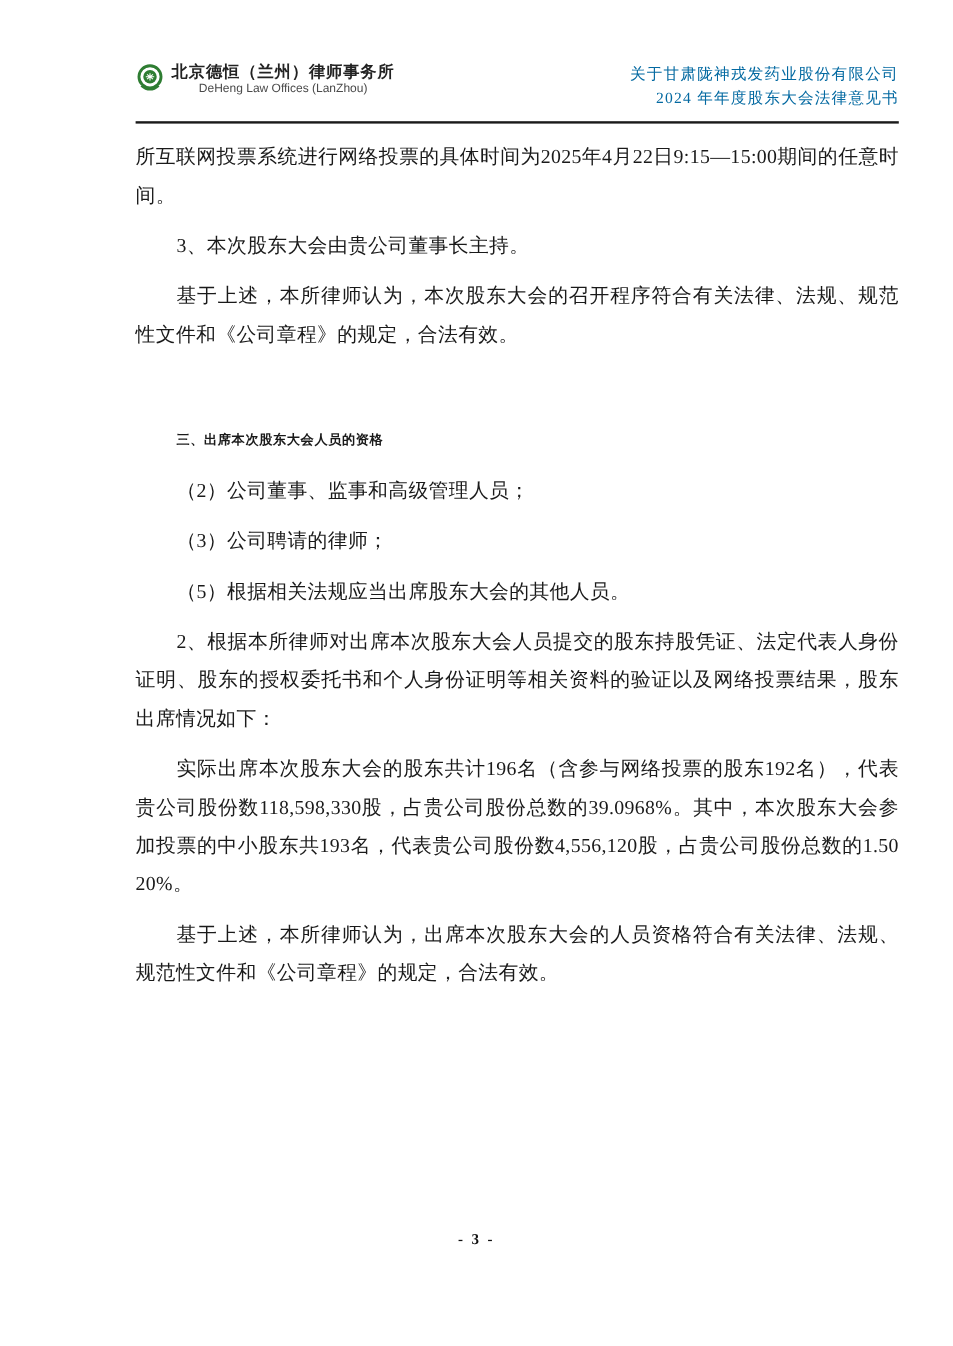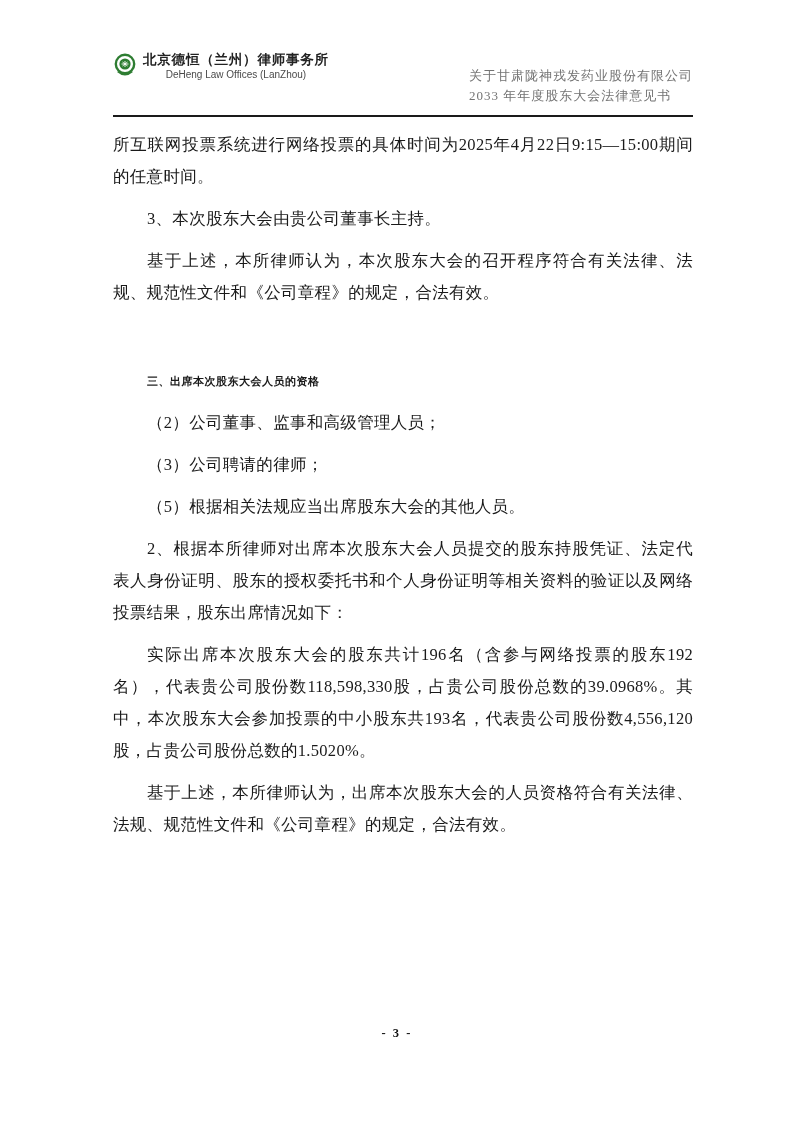--- a/index.html
+++ b/index.html
@@ -5,21 +5,21 @@
   html, body { margin: 0; padding: 0; background: #ffffff; }
   .page {
     position: relative;
     width: 794px;
     height: 1122px;
     margin: 0 auto;
     background: #ffffff;
     color: #1a1a1a;
     font-family: "Liberation Serif", "DejaVu Serif", serif;
     box-sizing: border-box;
-    padding: 52px 101px 0 113px;
+    padding: 52px 45px 0 113px;
     overflow: hidden;
   }
   
   .header {
     display: flex;
     justify-content: space-between;
     align-items: flex-start;
   }
   .header-left { display: flex; align-items: flex-start; gap: 6px; }
   .logo-svg { width: 24px; height: 24px; display: block; margin-top: 1px; }
@@ -33,26 +33,26 @@
     line-height: 16px;
   }
   .firm-name-en {
     font-family: "Liberation Sans", "DejaVu Sans", sans-serif;
     font-size: 10px;
     color: #4a4a4a;
     line-height: 13px;
     text-align: center;
   }
   .header-right {
-    text-align: left;
+    text-align: right;
     font-size: 13px;
     line-height: 19.5px;
     letter-spacing: 1px;
-    color: #737373;
-    margin-top: 14px;
+    color: #0369a1;
+    margin-top: 0;
   }
   .header-rule {
     border: none;
     border-top: 2.2px solid #1a1a1a;
     margin: 10px 0 0 0;
   }
   
   .doc-body { margin-top: 12px; }
   .para {
     margin: 0 0 10px 0;
@@ -100,21 +100,21 @@
           <path d="M4 19 q4 3.5 8 3.5 q4 0 8 -3.5 l-2 -1 q-3 2.5 -6 2.5 q-3 0 -6 -2.5 z" fill="#2e7d32"></path>
         </svg>
       </span>
       <span class="firm-names">
         <span class="firm-name-zh">北京德恒（兰州）律师事务所</span>
         <span class="firm-name-en">DeHeng Law Offices (LanZhou)</span>
       </span>
     </div>
     <div class="header-right">
       <div>关于甘肃陇神戎发药业股份有限公司</div>
-      <div>2033 年年度股东大会法律意见书</div>
+      <div>2024 年年度股东大会法律意见书</div>
     </div>
   </div>
 
   <hr class="header-rule">
 
   <div class="doc-body">
     <p class="para noindent">所互联网投票系统进行网络投票的具体时间为2025年4月22日9:15—15:00期间的任意时间。</p>
     <p class="para indent">3、本次股东大会由贵公司董事长主持。</p>
     <p class="para indent">基于上述，本所律师认为，本次股东大会的召开程序符合有关法律、法规、规范性文件和《公司章程》的规定，合法有效。</p>
     <p class="section-heading">三、出席本次股东大会人员的资格</p>

